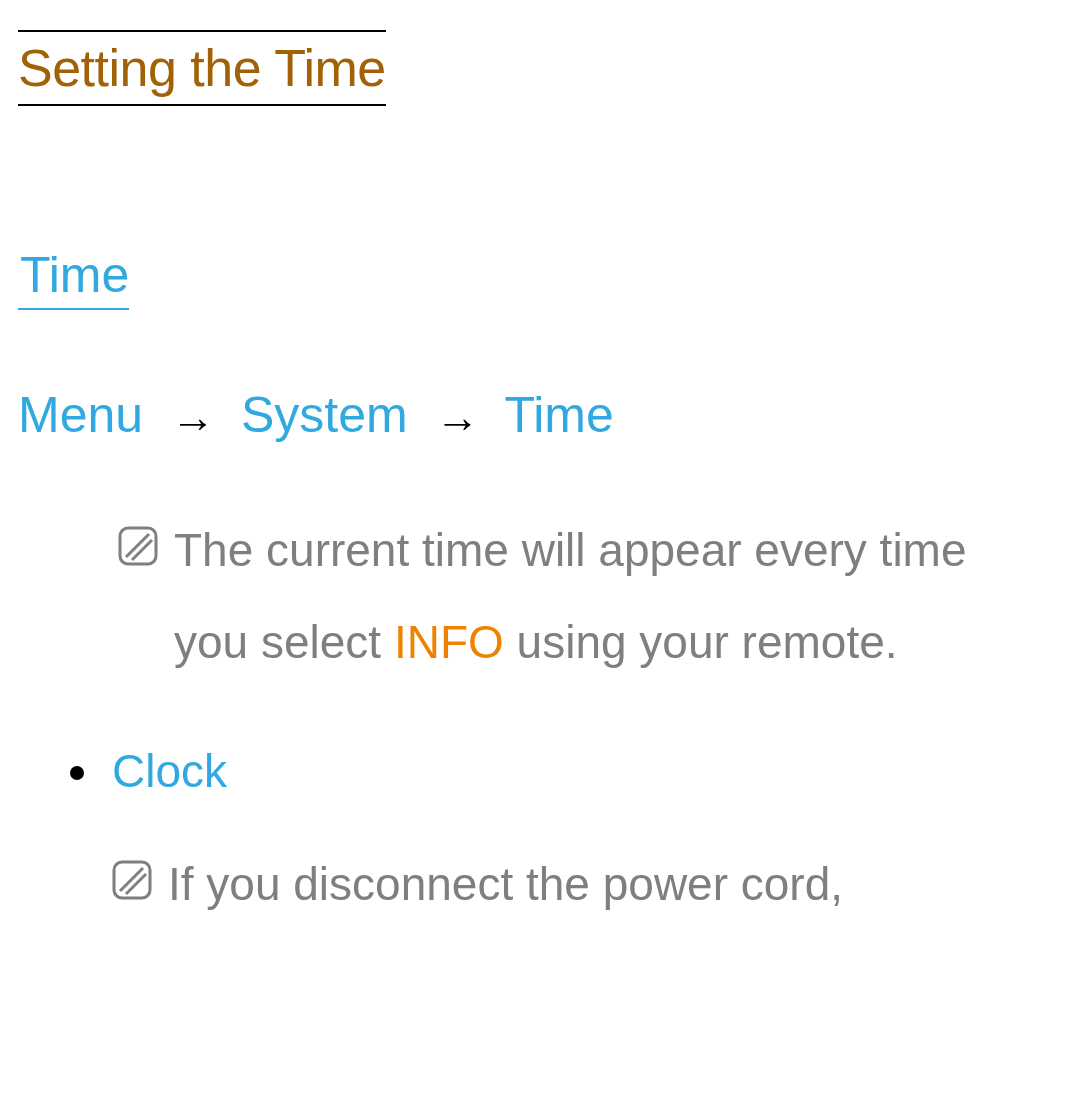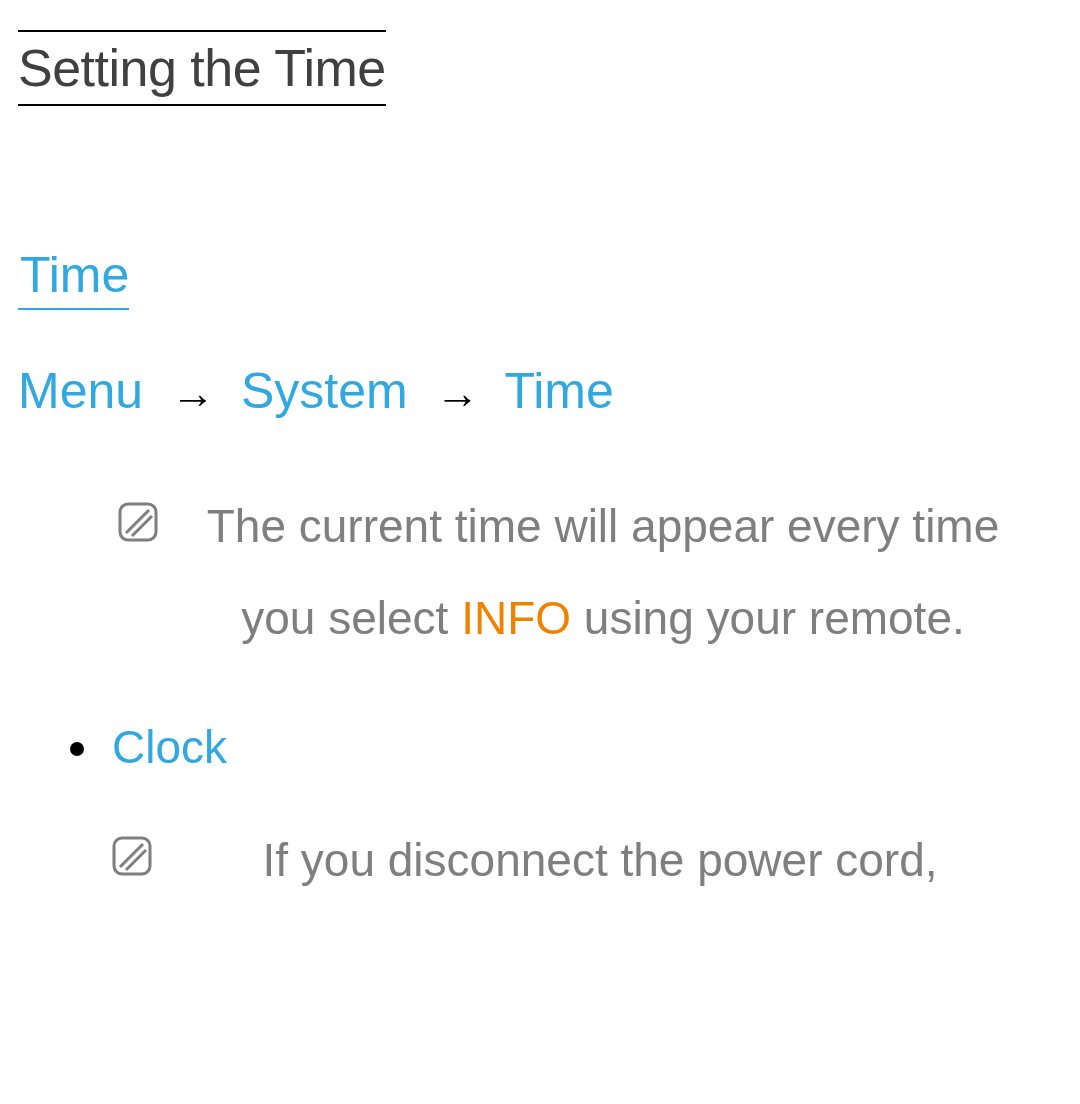--- a/index.html
+++ b/index.html
@@ -16,34 +16,34 @@
       font-size: 46px;
       color: #000;
     }
     .title {
       display: inline-block;
       border-top: 2px solid #000;
       border-bottom: 2px solid #000;
       padding: 6px 0 6px 0;
       font-size: 52px;
       letter-spacing: -0.5px;
-      color: #404040;
+      color: #a16207;
     }
     .section-label-wrap {
       margin-top: 140px;
     }
     .section-label {
       display: inline-block;
       border-bottom: 2px solid #31a8e0;
       color: #31a8e0;
       padding: 0 0 4px 2px;
       font-size: 50px;
     }
     .breadcrumb {
-      margin-top: 52px;
+      margin-top: 76px;
       font-size: 50px;
     }
     .crumb {
       color: #31a8e0;
     }
     .arrow {
       color: #000;
       margin: 0 12px 0 14px;
       font-size: 44px;
     }
@@ -66,21 +66,20 @@
     .note-icon svg {
       width: 40px;
       height: 40px;
       margin-top: 10px;
       flex: 0 0 auto;
     }
     .note-text {
       color: #7f7f7f;
       flex: 1;
       padding-right: 30px;
-      text-align: center;
     }
     .kw-orange {
       color: #ef8200;
     }
     .bullet-block {
       margin-top: 56px;
       margin-left: 52px;
       display: flex;
       align-items: flex-start;
       gap: 28px;

